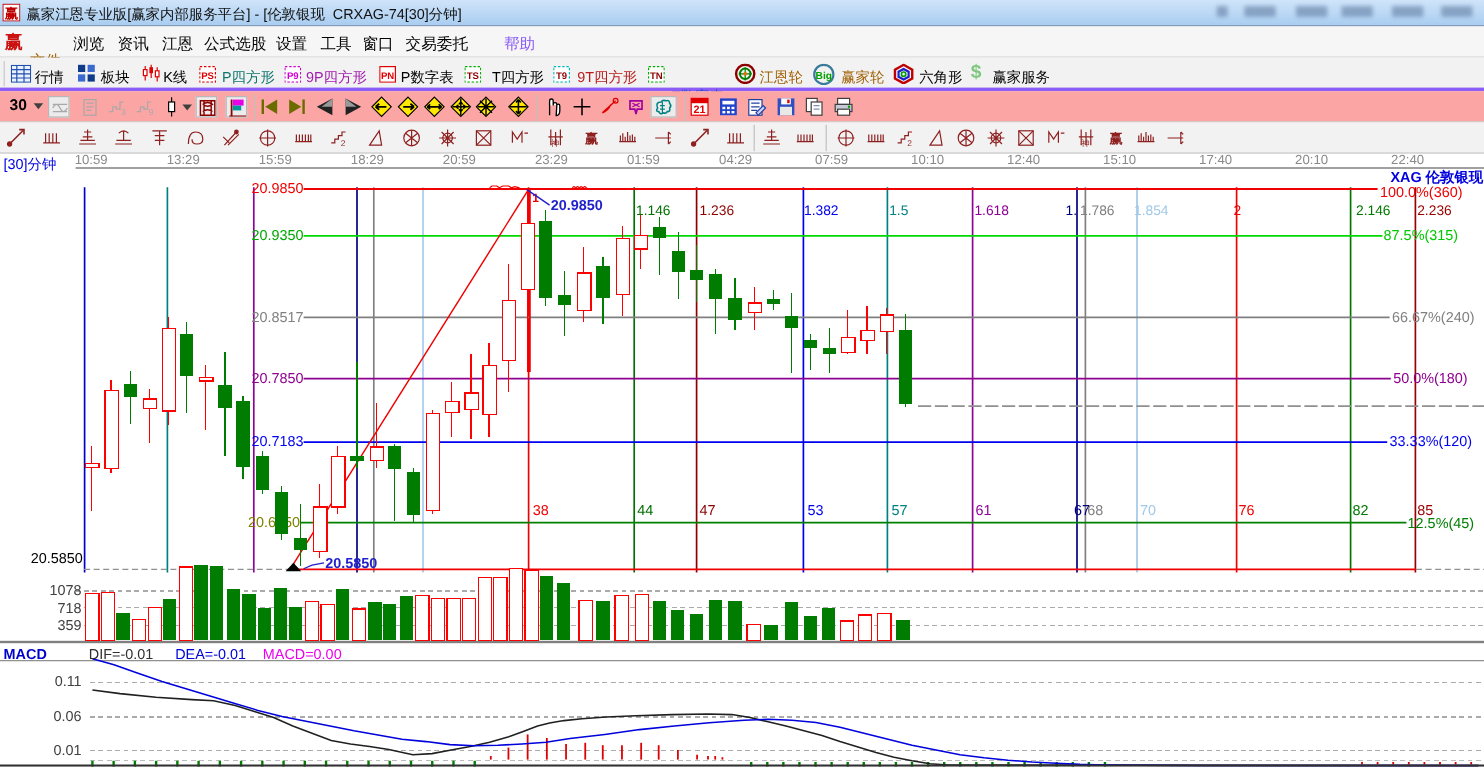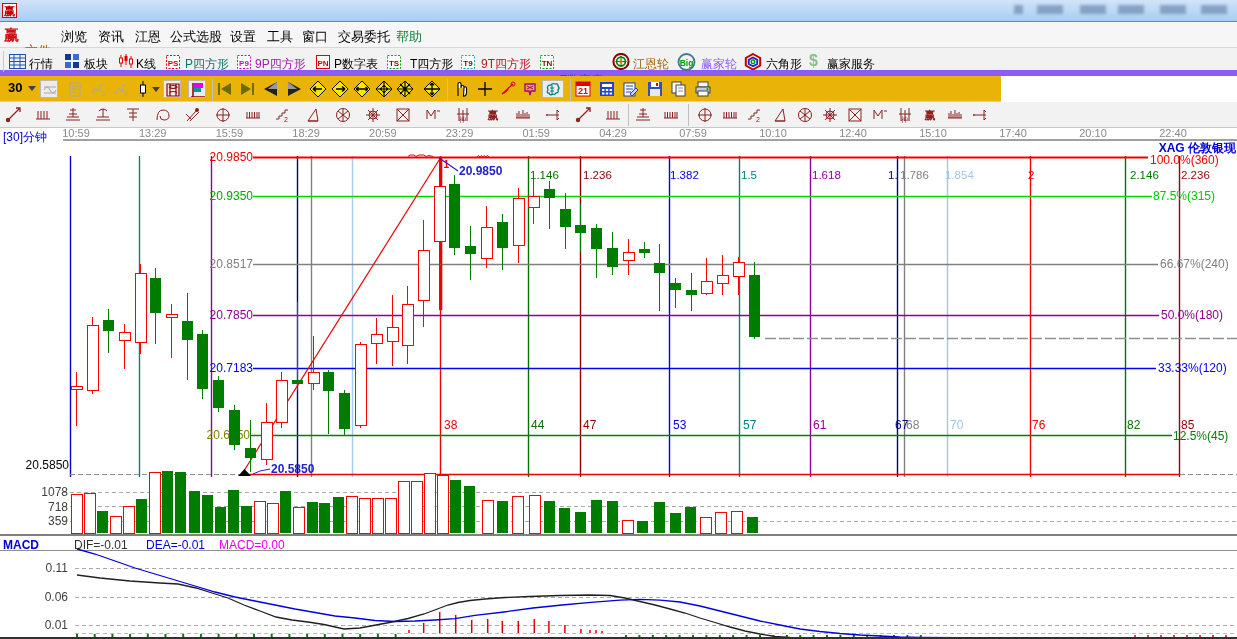--- a/index.html
+++ b/index.html
@@ -3,41 +3,42 @@
 <style>
 *{margin:0;padding:0;box-sizing:border-box}
 html,body{width:1237px;height:639px;overflow:hidden;background:#fff;font-family:"Liberation Sans",sans-serif}
 </style></head>
 <body>
 <div style="position:absolute;left:0;top:0;width:1237px;height:22px;background:linear-gradient(#cfe4f9,#a9cdf0);border-bottom:1px solid #6a86a8">
 <div style="position:absolute;left:2px;top:3px"><svg width="15" height="15" viewBox="0 0 16 16">
         <rect x="0.5" y="0.5" width="15" height="15" fill="#fff" stroke="#c00000"></rect>
         <text x="8" y="12.5" font-family="&quot;Liberation Sans&quot;,sans-serif" font-size="12" font-weight="bold" fill="#c00000" text-anchor="middle">赢</text>
       </svg></div>
+<div style="position:absolute;left:22px;top:4px;font:12px 'Liberation Sans',sans-serif;color:#111">赢家江恩专业版[赢家内部服务平台] - [伦敦银现&nbsp;&nbsp;CRXAG-74[30]分钟]</div>
 <div style="position:absolute;top:5px;left:1014px;width:9px;height:9px;background:#3a5580;opacity:.42;filter:blur(1.6px)"></div>
     <div style="position:absolute;top:5px;left:1037px;width:26px;height:9px;background:#3a5580;opacity:.42;filter:blur(1.6px)"></div>
     <div style="position:absolute;top:5px;left:1080px;width:26px;height:9px;background:#3a5580;opacity:.42;filter:blur(1.6px)"></div>
     <div style="position:absolute;top:5px;left:1118px;width:26px;height:9px;background:#3a5580;opacity:.42;filter:blur(1.6px)"></div>
     <div style="position:absolute;top:5px;left:1160px;width:26px;height:9px;background:#3a5580;opacity:.42;filter:blur(1.6px)"></div>
     <div style="position:absolute;top:5px;left:1201px;width:26px;height:9px;background:#3a5580;opacity:.42;filter:blur(1.6px)"></div>
 </div>
 <div style="position:absolute;left:0;top:22px;width:1237px;height:26px;background:#f6f6f6;border-bottom:1px solid #d8d8d8">
     <div style="position:absolute;left:4px;top:4px;font:bold 15px 'Liberation Sans',sans-serif;color:#cc1111">赢</div>
     <div style="position:absolute;left:25px;top:20px;font:13px 'Liberation Sans',sans-serif;color:#a16207">文件</div>
     <div style="position:absolute;left:61px;top:6px;font:13px 'Liberation Sans',sans-serif;color:#000">浏览</div>
     <div style="position:absolute;left:98px;top:6px;font:13px 'Liberation Sans',sans-serif;color:#000">资讯</div>
     <div style="position:absolute;left:135px;top:6px;font:13px 'Liberation Sans',sans-serif;color:#000">江恩</div>
     <div style="position:absolute;left:170px;top:6px;font:13px 'Liberation Sans',sans-serif;color:#000">公式选股</div>
     <div style="position:absolute;left:230px;top:6px;font:13px 'Liberation Sans',sans-serif;color:#000">设置</div>
     <div style="position:absolute;left:267px;top:6px;font:13px 'Liberation Sans',sans-serif;color:#000">工具</div>
     <div style="position:absolute;left:302px;top:6px;font:13px 'Liberation Sans',sans-serif;color:#000">窗口</div>
     <div style="position:absolute;left:338px;top:6px;font:13px 'Liberation Sans',sans-serif;color:#000">交易委托</div>
-    <div style="position:absolute;left:396px;top:6px;font:13px 'Liberation Sans',sans-serif;color:#15803d">帮助</div>
+    <div style="position:absolute;left:420px;top:6px;font:13px 'Liberation Sans',sans-serif;color:#8b5cf6">帮助</div>
   </div>
-<div style="position:absolute;left:0;top:48px;width:1237px;height:28px;background:#f2f2f2;border-bottom:6px solid #8b5cf6">
+<div style="position:absolute;left:0;top:48px;width:1237px;height:28px;background:#f2f2f2;border-bottom:3px solid #8b5cf6">
     <div style="position:absolute;left:3px;top:3px;width:1px;height:21px;background:#c8c8c8"></div>
     <svg style="position:absolute;left:9px;top:6px" width="17" height="15">
       <rect x="0.5" y="0.5" width="16" height="14" fill="#eaf2ff" stroke="#2050b0"></rect>
       <path d="M0.5 4 H16.5 M0.5 7.5 H16.5 M0.5 11 H16.5 M5 0.5 V14.5 M11 0.5 V14.5" stroke="#2050b0" stroke-width="1" fill="none"></path>
     </svg>
     <div style="position:absolute;left:29px;top:8px;font:12px 'Liberation Sans',sans-serif;color:#000">行情</div>
     <svg style="position:absolute;left:64px;top:5px" width="17" height="16">
       <rect x="1" y="1" width="6" height="6" fill="#103a8a"></rect>
       <rect x="9" y="1" width="6" height="6" fill="#3a6ad0"></rect>
       <rect x="1" y="9" width="6" height="6" fill="#3a6ad0"></rect>
@@ -87,31 +88,31 @@
       <circle cx="9" cy="8.5" r="7.6" fill="none" stroke="#8e0000" stroke-width="2"></circle>
       <circle cx="9" cy="8.5" r="4.4" fill="none" stroke="#008000" stroke-width="1.6"></circle>
       <path d="M9 3 v11 M3.5 8.5 h11" stroke="#008000" stroke-width="1"></path>
       <circle cx="9" cy="8.5" r="1.6" fill="#e07000"></circle>
     </svg>
     <div style="position:absolute;left:633px;top:8px;font:12px 'Liberation Sans',sans-serif;color:#a16207">江恩轮</div>
     <svg style="position:absolute;left:677px;top:5px" width="19" height="18">
       <circle cx="9.5" cy="9" r="8" fill="none" stroke="#3a7a9a" stroke-width="1.8"></circle>
       <text x="9.5" y="12.5" font-family="&quot;Liberation Sans&quot;,sans-serif" font-size="8.5" font-weight="bold" fill="#00a000" text-anchor="middle">Big</text>
     </svg>
-    <div style="position:absolute;left:701px;top:8px;font:12px 'Liberation Sans',sans-serif;color:#8b5cf6">赢家轮</div>
+    <div style="position:absolute;left:701px;top:8px;font:12px 'Liberation Sans',sans-serif;color:#a16207">赢家轮</div>
     <svg style="position:absolute;left:744px;top:5px" width="18" height="17">
       <polygon points="9,1 16.2,5 16.2,12.5 9,16.5 1.8,12.5 1.8,5" fill="none" stroke="#c00000" stroke-width="2"></polygon>
       <polygon points="9,4.5 13.2,6.8 13.2,11 9,13.2 4.8,11 4.8,6.8" fill="none" stroke="#2020d0" stroke-width="1.8"></polygon>
       <circle cx="9" cy="8.8" r="1.8" fill="none" stroke="#00a000" stroke-width="1.4"></circle>
     </svg>
     <div style="position:absolute;left:766px;top:8px;font:12px 'Liberation Sans',sans-serif;color:#000">六角形</div>
     <div style="position:absolute;left:809px;top:4px;font:bold 16px 'Liberation Sans',sans-serif;color:#7ec87e">$</div>
     <div style="position:absolute;left:827px;top:8px;font:12px 'Liberation Sans',sans-serif;color:#000">赢家服务</div>
   </div>
-<div style="position:absolute;left:0;top:76px;width:1001px;height:26px;background:#eab308;border-bottom:1px solid #d0d0d0">
+<div style="position:absolute;left:0;top:76px;width:1237px;height:26px;background:#fca5a5;border-bottom:1px solid #d0d0d0">
     <div style="position:absolute;left:8px;top:4px;font:bold 13px 'Liberation Sans',sans-serif;color:#000">30</div>
     <div style="position:absolute;left:28px;top:10px;width:0;height:0;border-left:4px solid transparent;border-right:4px solid transparent;border-top:5px solid #404040"></div>
     <svg style="position:absolute;left:40px;top:4px;border:1px solid #b8b8b8;background:#ececec;" width="18" height="18">
       <path d="M3 9 q3 -6 6 0 t6 0 M3 6 h12 M3 12 h12" stroke="#a8a8a8" fill="none"></path>
     </svg>
     <svg style="position:absolute;left:66px;top:4px;" width="18" height="18">
       <rect x="4" y="3" width="10" height="13" fill="none" stroke="#a8a8a8"></rect>
       <path d="M6 6 h6 M6 9 h6 M6 12 h4" stroke="#a8a8a8"></path>
     </svg>
     <svg style="position:absolute;left:89px;top:4px;" width="18" height="18">

